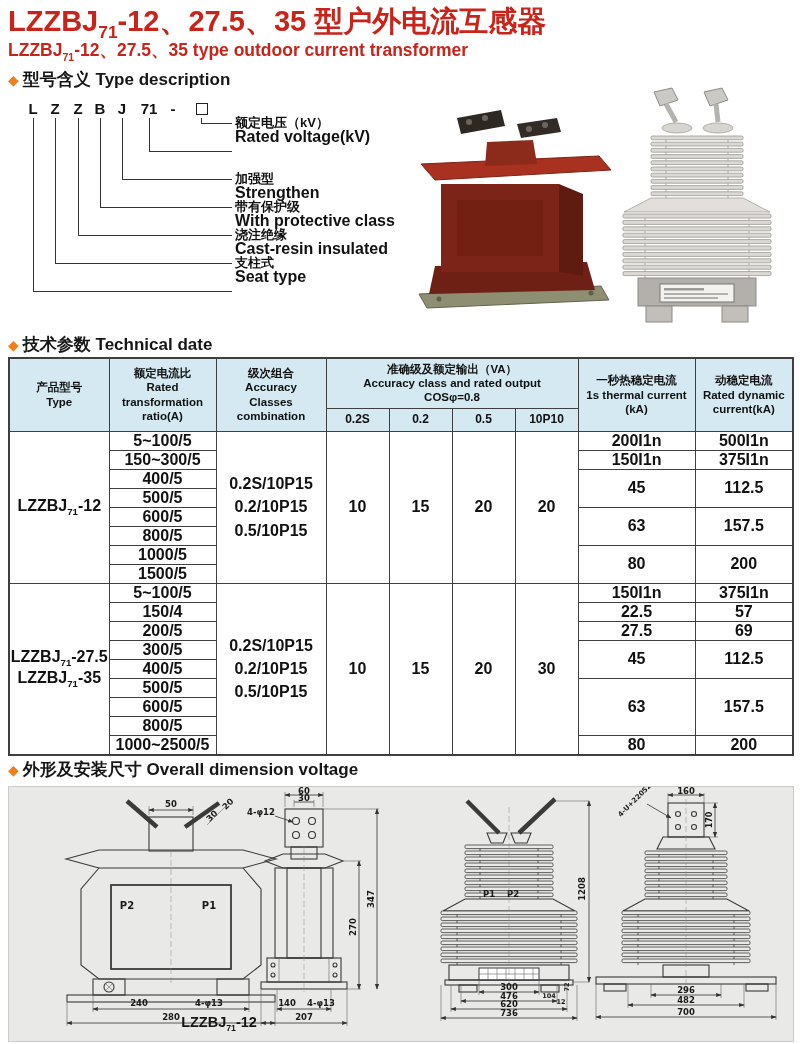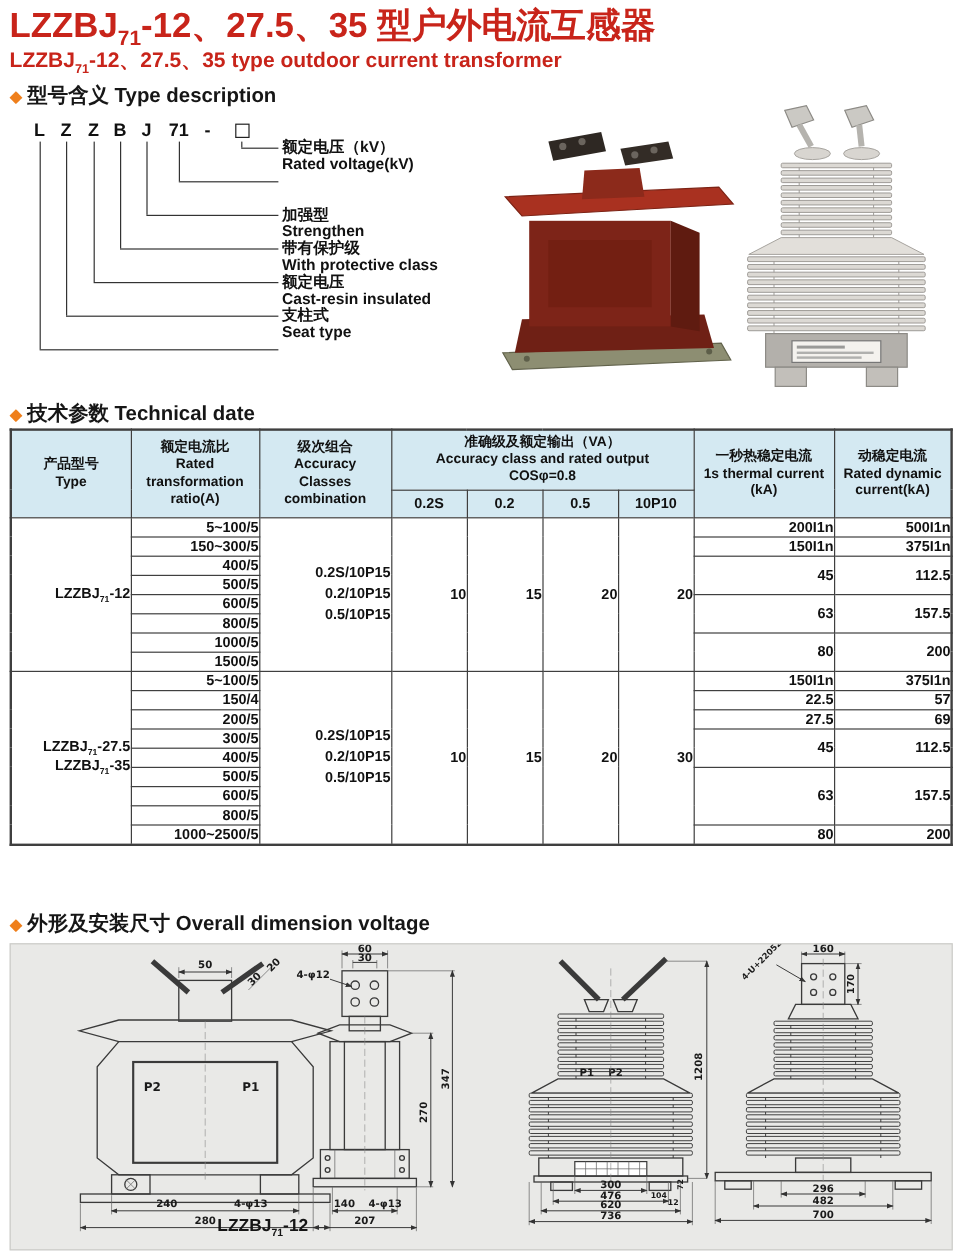--- a/index.html
+++ b/index.html
@@ -13,32 +13,32 @@
   .sec{font-size:17px;font-weight:700;color:#161616;display:flex;align-items:center;gap:4px;}
   .diamond{color:#ef7f1b;font-size:14px;line-height:1;}
   .sec1{left:8px;top:68px;} .sec2{left:8px;top:333px;} .sec3{left:8px;top:758px;}
   
   .diagram{left:14px;top:92px;width:420px;height:242px;}
   .letter{position:absolute;width:24px;text-align:center;font-size:15px;font-weight:700;top:8px;}
   .letter-box{position:absolute;width:10px;height:10px;border:1.5px solid #222;top:11px;}
   .dline{position:absolute;background:#333;}
   .tdlabel{position:absolute;left:221px;width:190px;}
   .tdlabel .cn{font-size:13px;font-weight:700;line-height:14px;}
-  .tdlabel .en{font-size:13px;font-weight:700;line-height:14px;}
+  .tdlabel .en{font-size:16px;font-weight:700;line-height:14px;}
   
   .photo{position:absolute;}
   
   .tblwrap{left:8px;top:357px;width:784px;}
   table{border-collapse:collapse;table-layout:fixed;width:784px;border:2px solid #3f3f3f;}
   th,td{border:1px solid #3f3f3f;}
   th{background:#d4e9f2;font-size:11.5px;font-weight:700;line-height:1.25;
      white-space:pre-line;padding:1px 0;text-align:center;vertical-align:middle;}
   thead tr:first-child{height:50px;} thead tr:nth-child(2){height:23px;}
   thead tr:nth-child(2) th{font-size:12px;}
-  td{font-size:12px;font-weight:700;text-align:right;vertical-align:middle;height:15px;padding:0;
+  td{font-size:16px;font-weight:700;text-align:center;vertical-align:middle;height:15px;padding:0;
      white-space:pre-line;background:#fff;}
   td.accuracy-cell{line-height:1.45;}
   td.model-cell span{display:block;}
   
   .note{left:8px;top:722px;width:786px;}
   .note .cn{font-size:13.5px;font-weight:700;}
   .note .en{font-size:13px;font-weight:700;margin-top:2px;}
   
   .panel{left:8px;top:786px;width:784px;height:254px;background:#e9e9e7;border:1px solid #cbcbc9;}
   .caption{position:absolute;left:130px;top:227px;width:160px;text-align:center;
@@ -92,21 +92,21 @@
       </div>
       <div class="dline" style="left: 86px; top: 26px; width: 1px; height: 89px;"></div>
       <div class="dline" style="left: 86px; top: 115px; width: 132px; height: 1px;"></div>
       <div class="tdlabel" style="top: 108px;">
         <div class="cn">带有保护级</div>
         <div class="en">With protective class</div>
       </div>
       <div class="dline" style="left: 64px; top: 26px; width: 1px; height: 117px;"></div>
       <div class="dline" style="left: 64px; top: 143px; width: 154px; height: 1px;"></div>
       <div class="tdlabel" style="top: 136px;">
-        <div class="cn">额定电压</div>
+        <div class="cn">浇注绝缘</div>
         <div class="en">Cast-resin insulated</div>
       </div>
       <div class="dline" style="left: 41px; top: 26px; width: 1px; height: 145px;"></div>
       <div class="dline" style="left: 41px; top: 171px; width: 177px; height: 1px;"></div>
       <div class="tdlabel" style="top: 164px;">
         <div class="cn">支柱式</div>
         <div class="en">Seat type</div>
       </div>
       <div class="dline" style="left: 19px; top: 26px; width: 1px; height: 173px;"></div>
       <div class="dline" style="left: 19px; top: 199px; width: 199px; height: 1px;"></div>

